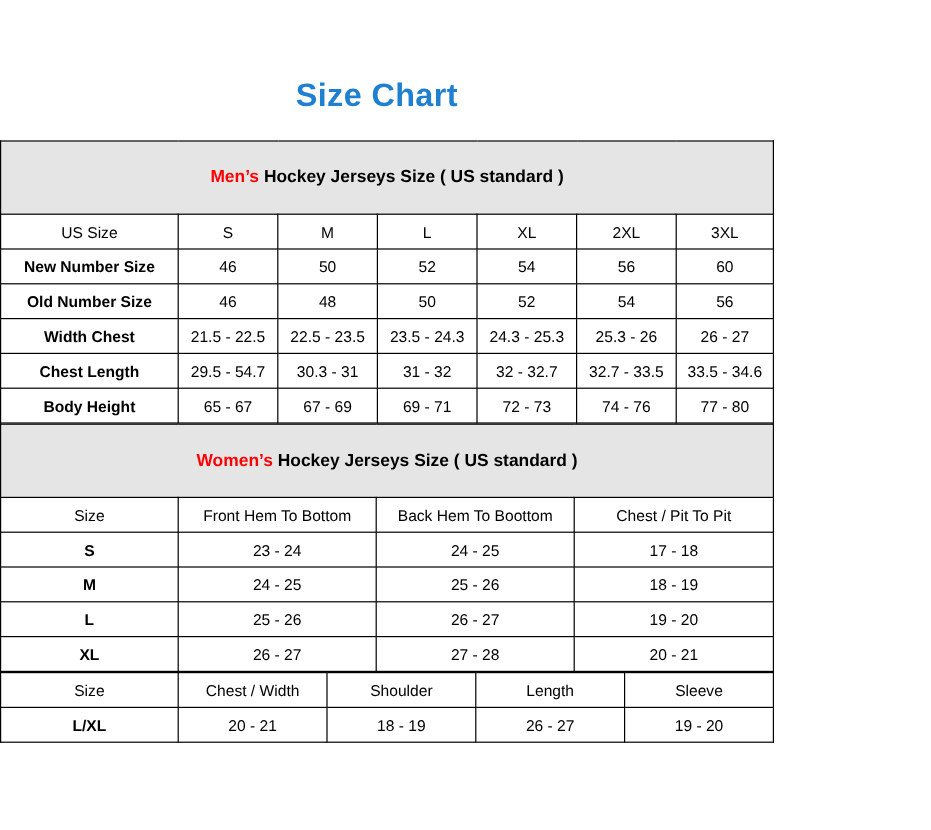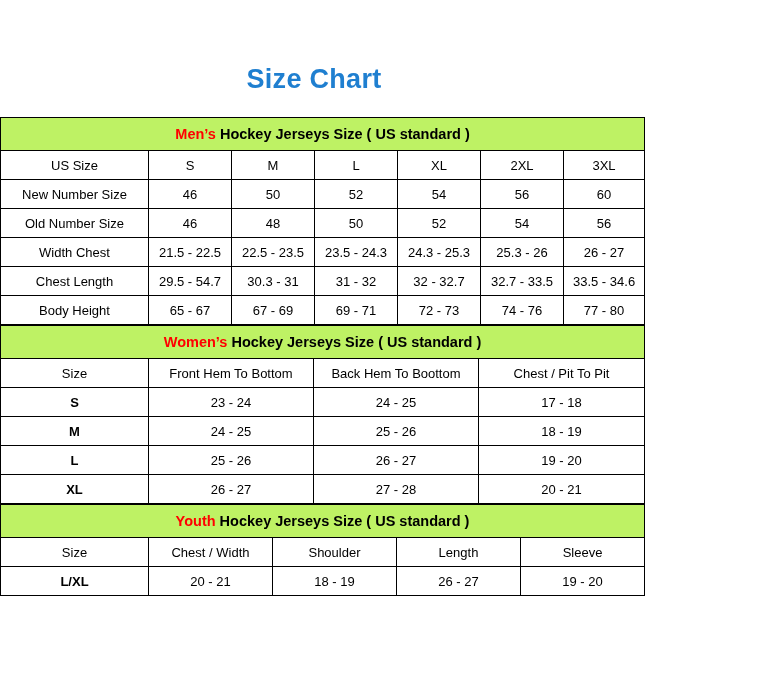--- a/index.html
+++ b/index.html
@@ -39,33 +39,33 @@
   }
   td {
     border: 1px solid #000000;
     text-align: center;
     font-size: 13px;
     padding: 5px 2px;
     height: 18px;
     background: #ffffff;
   }
   .band {
-    background: #bef264;
+    background: #e5e5e5;
     font-weight: bold;
     font-size: 14.5px;
-    padding: 7px 2px;
+    padding: 21px 2px;
   }
   .band .accent {
     color: #ff0000;
   }
   .hdr {
     font-weight: normal;
   }
   .rowlabel {
-    font-weight: normal;
+    font-weight: bold;
   }
   .bold-left {
     font-weight: bold;
   }
 </style>
 </head>
 <body>
 
 <div class="page">
 
@@ -191,23 +191,20 @@
     <table>
       <colgroup>
         <col style="width:148px">
         <col style="width:124px">
         <col style="width:124px">
         <col style="width:124px">
         <col style="width:124px">
       </colgroup>
       <tbody>
         <tr>
-          <td class="band" colspan="5"><span class="accent">Youth</span><span> Hockey Jerseys Size ( US standard )</span></td>
-        </tr>
-        <tr>
           <td class="hdr">Size</td>
           <td class="hdr">Chest / Width</td>
           <td class="hdr">Shoulder</td>
           <td class="hdr">Length</td>
           <td class="hdr">Sleeve</td>
         </tr>
         <tr>
           <td class="bold-left">L/XL</td>
           <td>20 - 21</td>
           <td>18 - 19</td>

